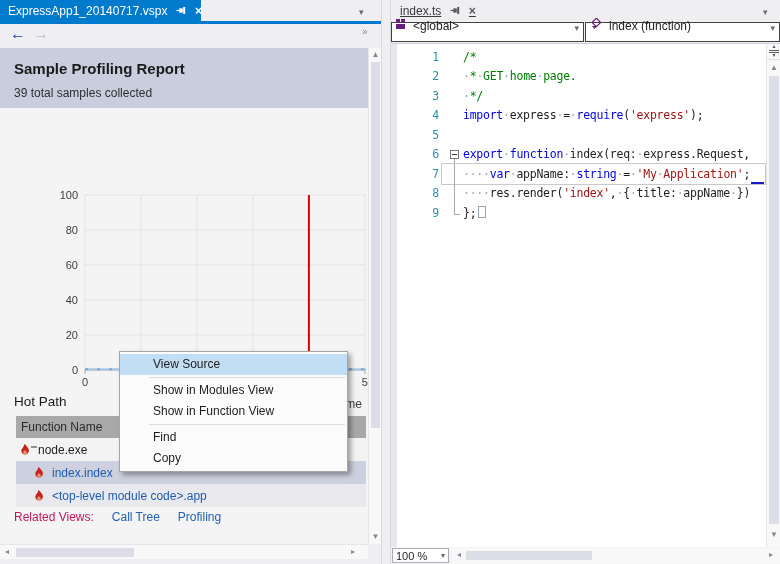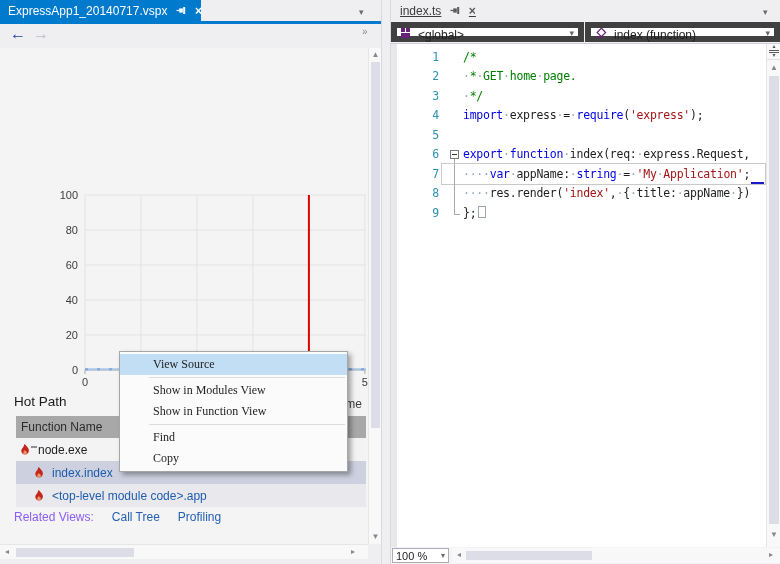--- a/index.html
+++ b/index.html
@@ -24,41 +24,41 @@
   .band .t2{position:absolute;left:14px;top:38px;font-size:12px;color:#2E2E2E;}
   .hp-title{left:14px;top:346px;font-size:13.5px;font-weight:normal;color:#1A1A1A;}
   .hp-table{left:16px;top:368px;width:350px;}
   .hp-header{height:22px;background:#A8A8A8;color:#2B2B2B;line-height:22px;padding-left:5px;}
   .hp-row{height:23px;display:flex;align-items:center;}
   .hp-row .lbl{margin-left:5px;}
   .hp-row.link .lbl{color:#1E5CAD;font-weight:normal;}
   .hp-ico{display:inline-flex;position:relative;width:13px;height:12px;}
   .pbar{position:absolute;right:-4px;top:2px;width:6px;height:2px;background:#8E9096;}
   .related{left:14px;top:462px;display:flex;gap:18px;}
-  .related .rlab{color:#8b5cf6;}
+  .related .rlab{color:#be185d;}
   .related a{color:#2460B4;text-decoration:none;}
   
   .sb-v{background:#F8F8F9;border-left:1px solid #E6E6E9;}
   .sb-h{background:#F8F8F9;border-top:1px solid #E6E6E9;}
   .sb-thumb{background:#DCDDE6;}
   .sb-arrow{color:#868690;font-size:8px;line-height:8px;text-align:center;width:100%;}
   .lp-sbv{left:368px;top:48px;width:13px;height:496px;}
   .lp-sbh{left:0;top:544px;width:368px;height:14px;}
   
-  .menu{left:119px;top:351px;width:227px;background:#FBFBFB;border:1px solid #A6A6A6;box-shadow:3px 3px 5px rgba(0,0,0,.35);z-index:60;padding:2px 0;font-family:Liberation Serif, serif;}
+  .menu{left:119px;top:351px;width:227px;background:#FBFBFB;border:1px solid #A6A6A6;box-shadow:3px 3px 5px rgba(0,0,0,.35);z-index:60;padding:2px 0;}
   .menu-item{height:21px;line-height:21px;padding-left:33px;color:#1E1E1E;}
   .menu-item.sel{background:#C2DEF4;}
   .menu-sep{height:1px;background:#DCDCDC;margin:2px 2px 2px 29px;}
   
   .split{left:381px;top:0;width:10px;height:564px;background:#EFEFF2;border-left:1px solid #D8D8DE;border-right:1px solid #D8D8DE;box-sizing:border-box;}
   
   .rp-tabs{left:391px;top:0;width:389px;height:21px;background:#EFEFF2;}
   .rp-tab{left:0;top:0;height:21px;display:flex;align-items:center;padding:0 6px 0 9px;color:#3B3B3B;text-decoration:underline;}
   .rp-navbar{left:391px;top:21px;width:389px;height:23px;background:#F2F2F4;border-bottom:1px solid #CCCEDB;box-sizing:border-box;}
-  .combo{position:absolute;top:1px;height:20px;background:#FFF;border:6px solid #404040;box-sizing:border-box;display:flex;align-items:flex-start;padding:0 4px;}
+  .combo{position:absolute;top:1px;height:20px;background:#FFF;border:1px solid #404040;box-sizing:border-box;display:flex;align-items:flex-end;padding:8px 4px;}
   .combo .cap{margin-left:auto;color:#6A6A6E;font-size:9px;}
   .combo .ctext{margin-left:6px;white-space:nowrap;}
   .combo1{left:0;width:193px;}
   .combo2{left:194px;width:195px;}
   
   .editor{left:391px;top:44px;width:375px;height:503px;background:#FFF;overflow:hidden;}
   .gut{position:absolute;left:0;top:0;width:6px;height:503px;background:#E8E8EA;}
   .code-wrap{position:absolute;left:0;top:3px;width:375px;}
   .code-row{position:relative;display:flex;height:19.5px;align-items:center;font-family:"DejaVu Sans Mono",monospace;font-size:11.5px;letter-spacing:-0.25px;white-space:pre;}
   .ln{width:48px;text-align:right;padding-right:8px;color:#2B91AF;flex:none;}
@@ -109,20 +109,24 @@
   </div>
   <div class="abs blue-line"></div>
 
   <div class="abs lp-toolbar">
     <span class="abs nav-back">←</span>
     <span class="abs nav-fwd">→</span>
     <span class="abs overflow-btn">››</span>
   </div>
 
   <div class="abs lp-body">
+    <div class="abs band">
+      <div class="t1">Sample Profiling Report</div>
+      <div class="t2">39 total samples collected</div>
+    </div>
 
     <div class="abs chart-box"><svg width="372" height="242" viewBox="0 0 372 242">
           <line x1="85" y1="19" x2="85" y2="194" stroke="#E3E3E3"></line>
           <line x1="140.9760956175299" y1="19" x2="140.9760956175299" y2="194" stroke="#E3E3E3"></line>
           <line x1="196.9521912350598" y1="19" x2="196.9521912350598" y2="194" stroke="#E3E3E3"></line>
           <line x1="252.92828685258965" y1="19" x2="252.92828685258965" y2="194" stroke="#E3E3E3"></line>
           <line x1="308.9043824701196" y1="19" x2="308.9043824701196" y2="194" stroke="#E3E3E3"></line>
           <line x1="364.8804780876494" y1="19" x2="364.8804780876494" y2="194" stroke="#E3E3E3"></line>
           <line x1="85" y1="194" x2="366" y2="194" stroke="#E3E3E3"></line>
           <line x1="85" y1="159" x2="366" y2="159" stroke="#E3E3E3"></line>

